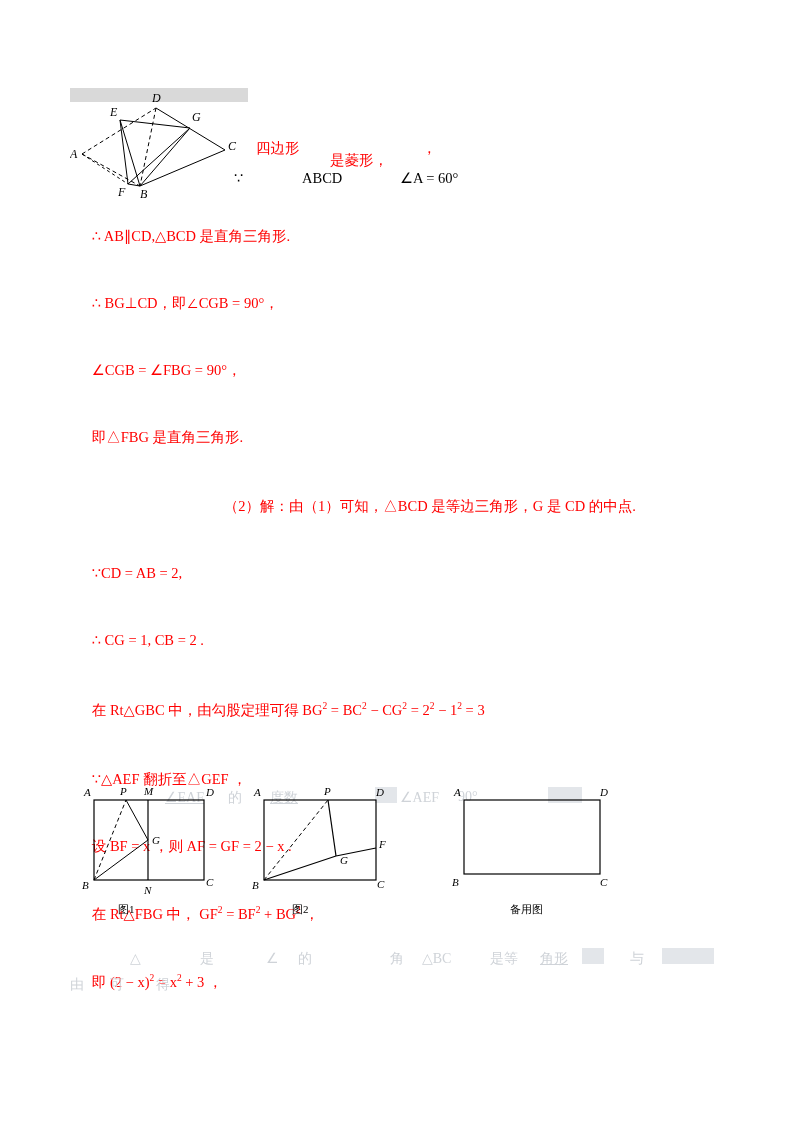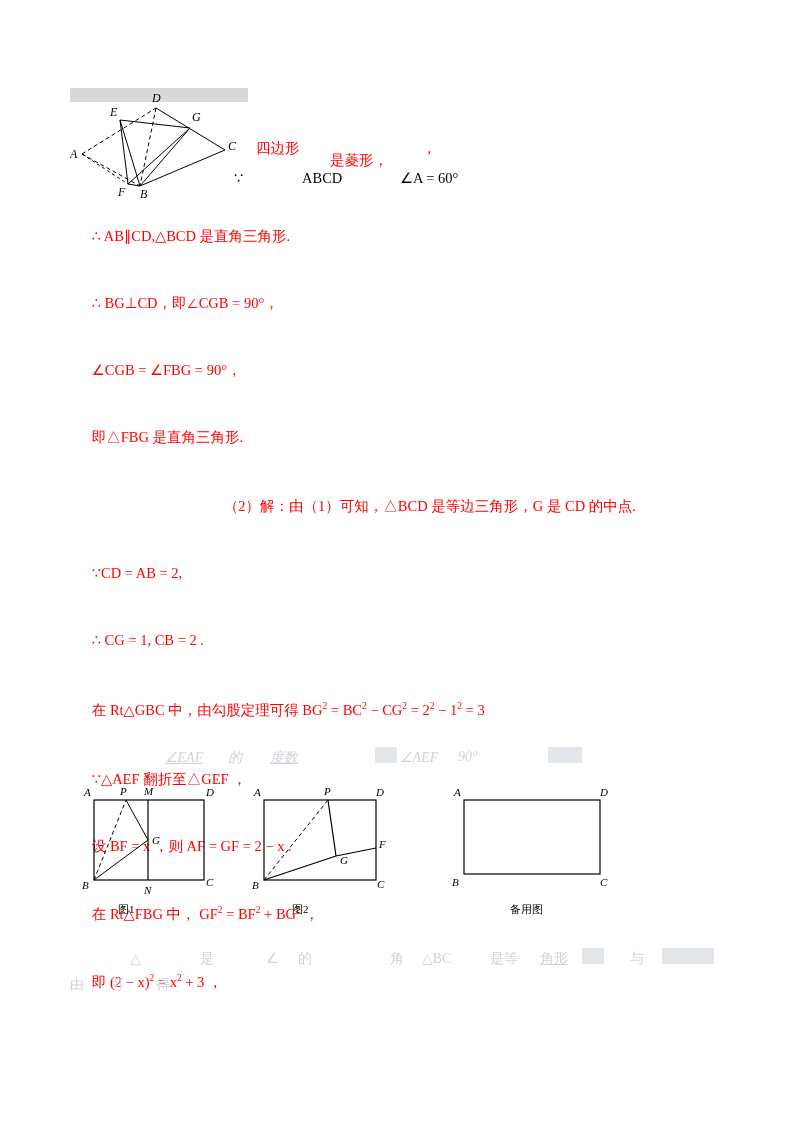--- a/index.html
+++ b/index.html
@@ -59,24 +59,23 @@
   .row {
     position: relative;
     height: 30px;
   }
   .abs { position: absolute; white-space: pre; }
   sup { font-size: 9.5px; vertical-align: super; }
   
   .faint-row {
     position: absolute;
     left: 70px;
-    top: 745px;
+    top: 785px;
     width: 690px;
     height: 28px;
-    font-style: italic;
   }
   .faint {
     position: absolute;
     color: #cfd3d8;
     font-size: 14px;
     white-space: pre;
   }
   .faint.u { text-decoration: underline; }
   
   .figs {

